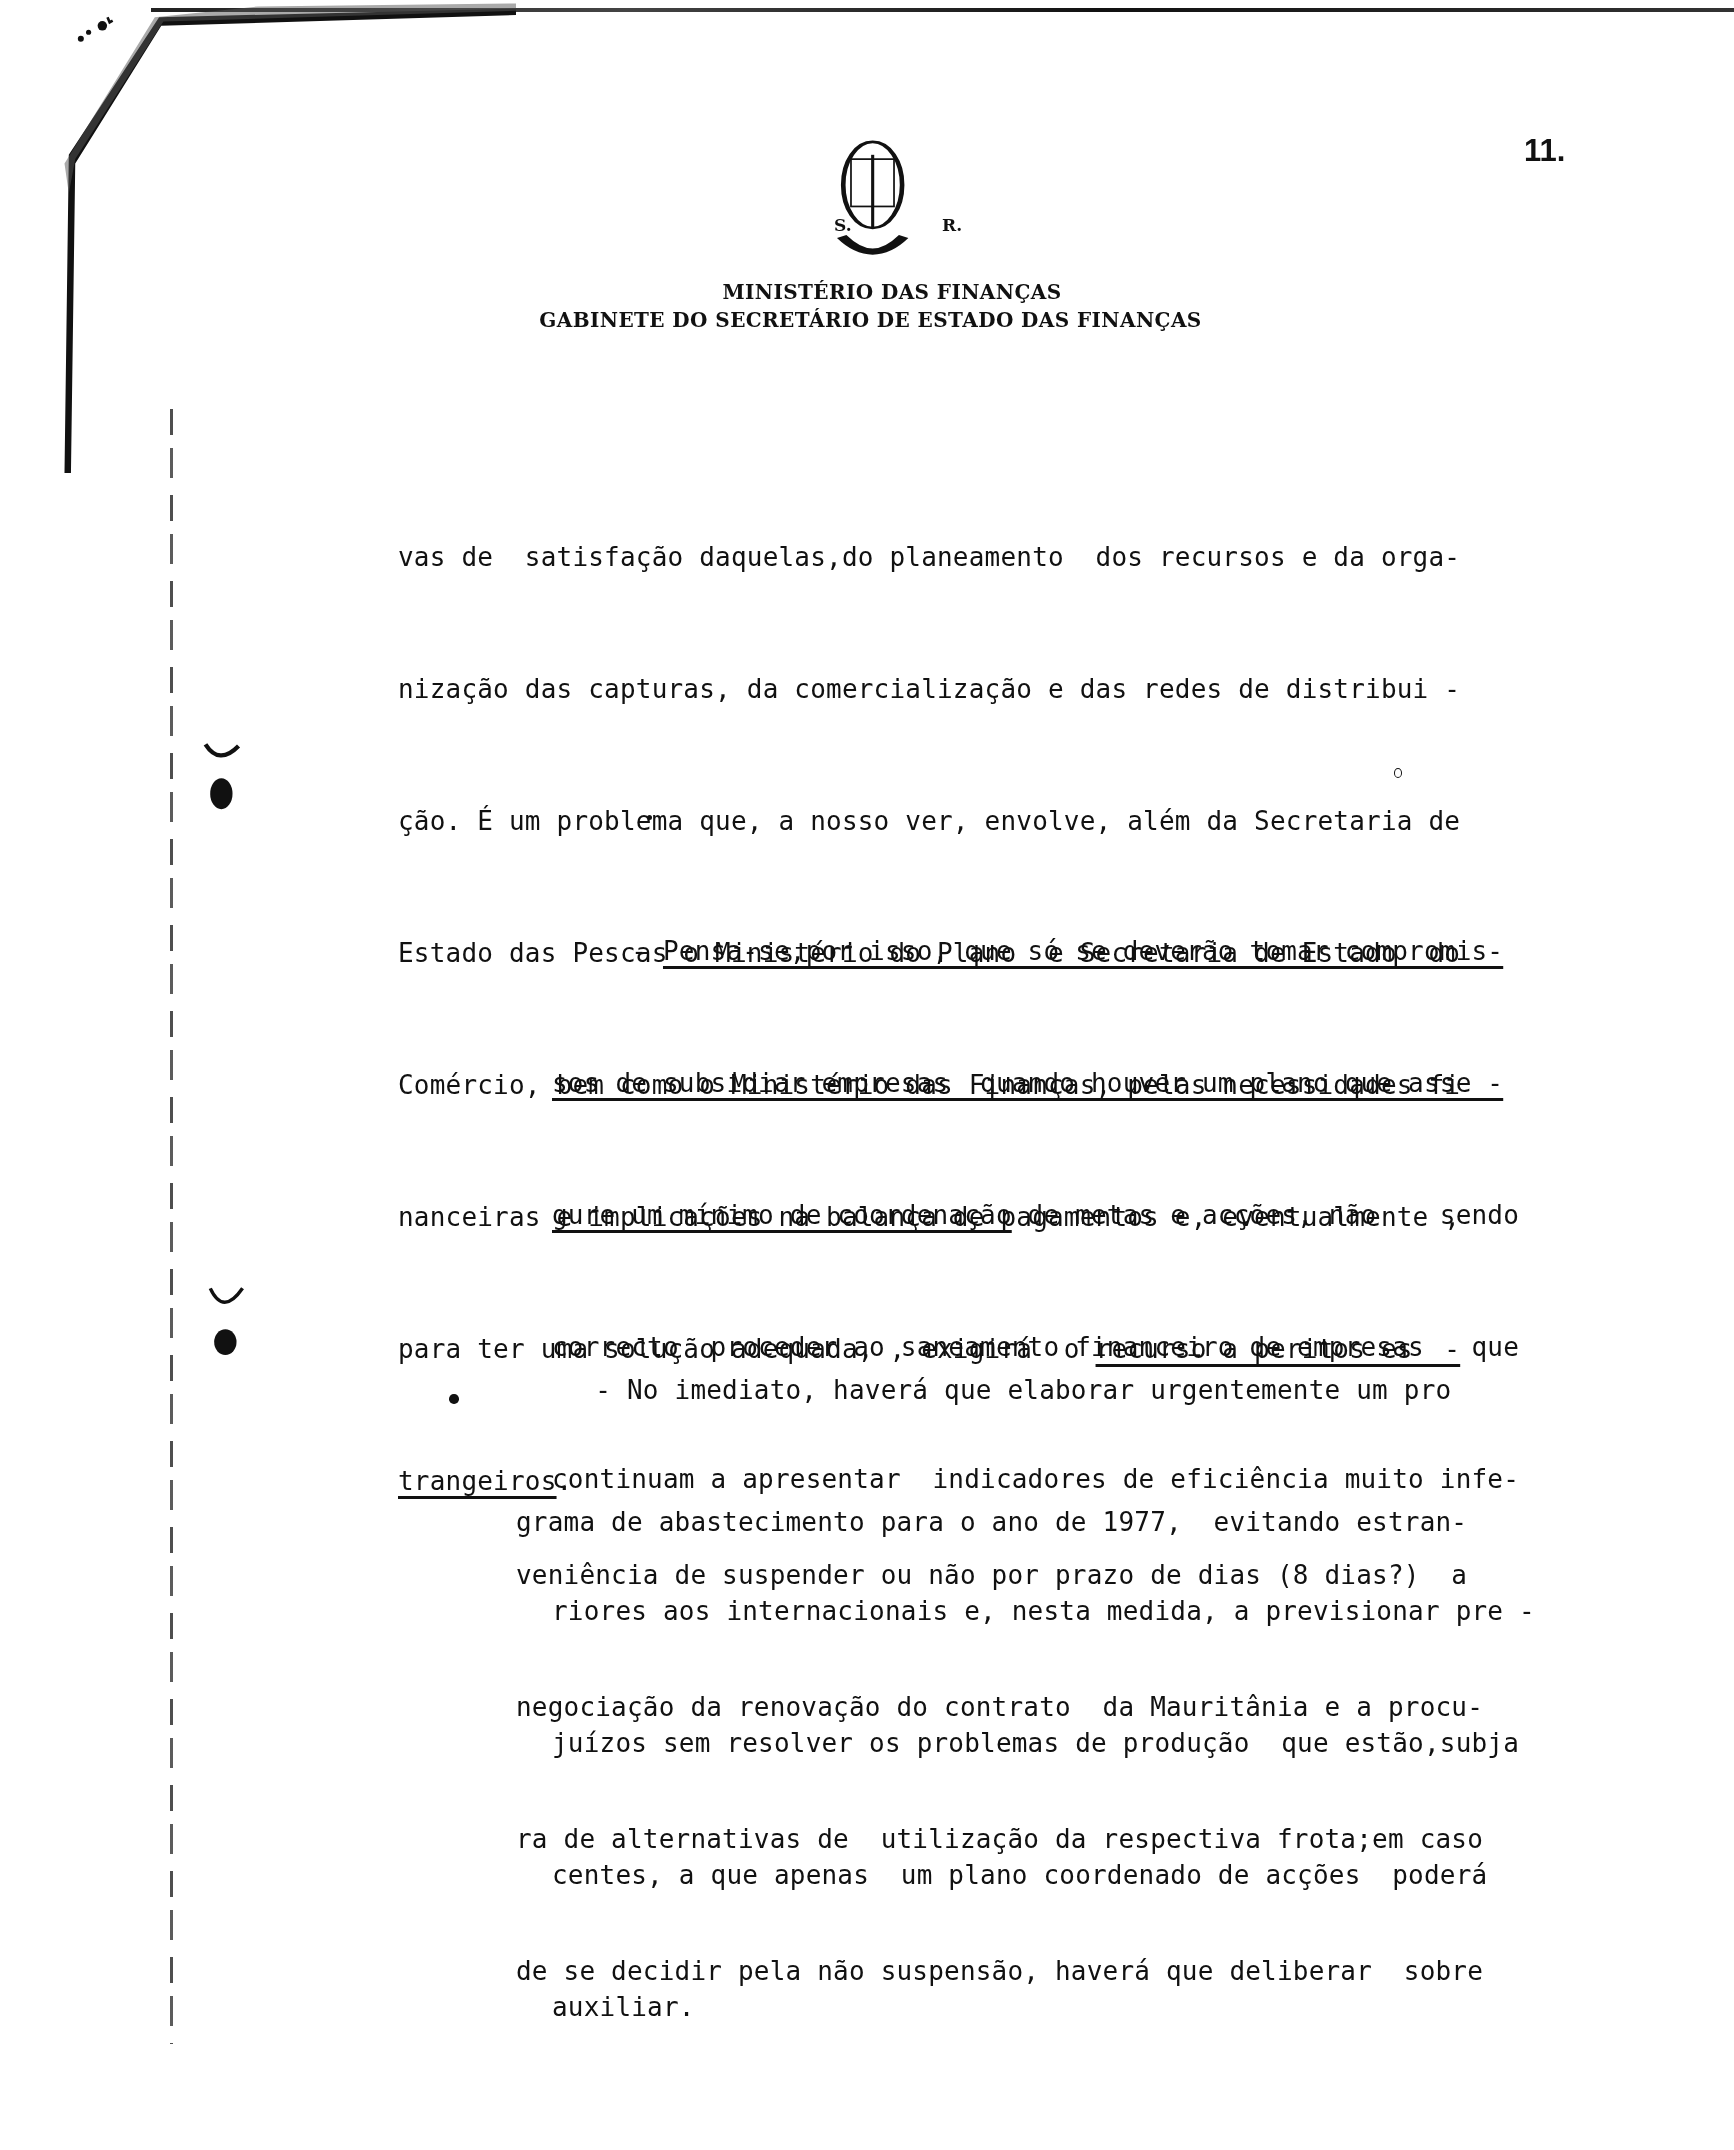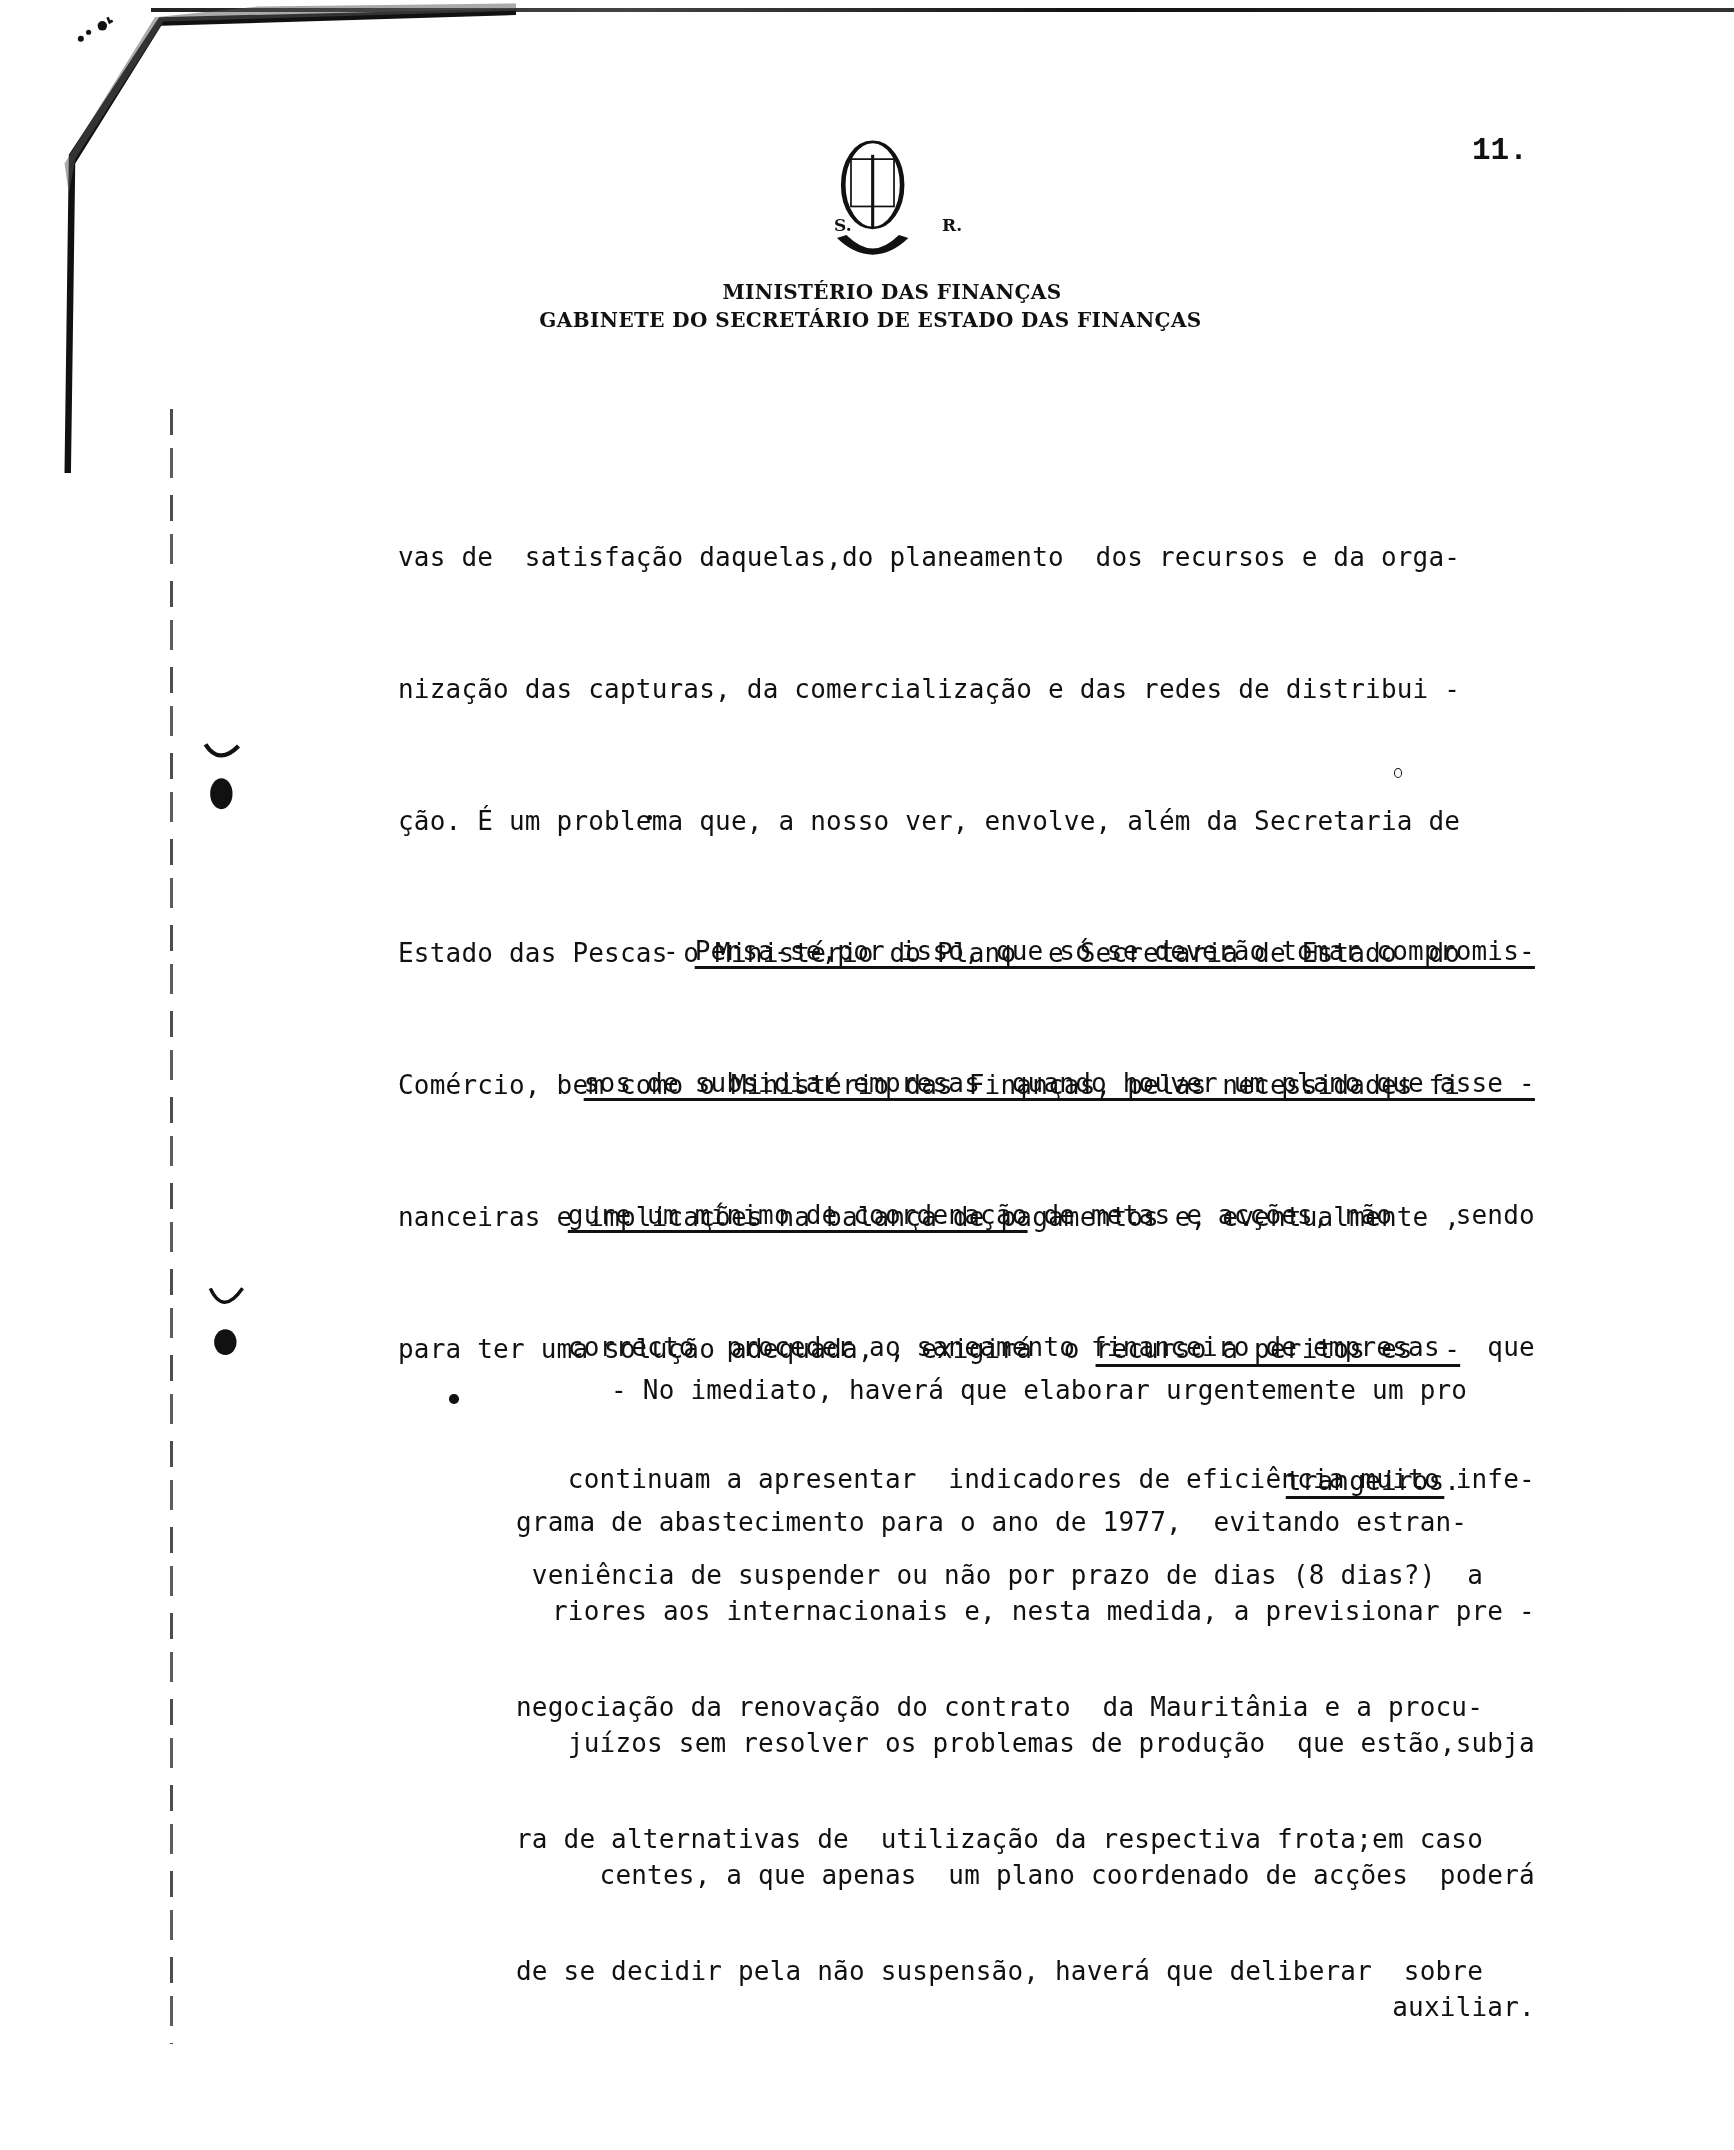--- a/index.html
+++ b/index.html
@@ -14,24 +14,24 @@
 
   
   .letterhead { position:absolute; left:602px; top:129px; width:645px; text-align:center; }
   .seal-row { position:relative; height:142px; }
   .seal { position:absolute; left:249px; top:0; width:43px; height:142px; }
   .sr { position:absolute; top:86px; font-family:"DejaVu Serif","Liberation Serif",serif; font-weight:bold; font-size:17px; }
   .sr.s { left:232px; } .sr.r { left:292px; }
   .ministry { margin-top:8.6px; font-family:"DejaVu Serif","Liberation Serif",serif; font-weight:bold; font-size:20px; letter-spacing:0.4px; margin-left:-65px; }
   .cabinet { margin-top:4.3px; font-family:"DejaVu Serif","Liberation Serif",serif; font-weight:bold; font-size:20px; letter-spacing:0.4px; margin-left:-108px; }
 
-  .page-number { position:absolute; left:1472px; top:133px; font-family:Liberation Mono, monospace; font-weight:bold; font-size:31px; }
+  .page-number { position:absolute; left:1524px; top:133px; font-family:Liberation Sans, sans-serif; font-weight:bold; font-size:31px; }
 
   
-  .text-block { position:absolute; font-size:26px; line-height:44px; white-space:pre; letter-spacing:0.2px;text-align:right; }
+  .text-block { position:absolute; font-size:26px; line-height:44px; white-space:pre; letter-spacing:0.2px; }
   .para1 { left:398px; top:447px; }
   .para2 { left:516px; top:841px;margin-left:36px; }
   .para3 { left:516px; top:1280px; }
   .para4 { left:516px; top:1465px; }
   .line { display:block; height:44px; }
   .u { text-decoration:underline; text-decoration-thickness:3.4px; text-underline-offset:6px; }
 </style>
 </head>
 <body>
 

